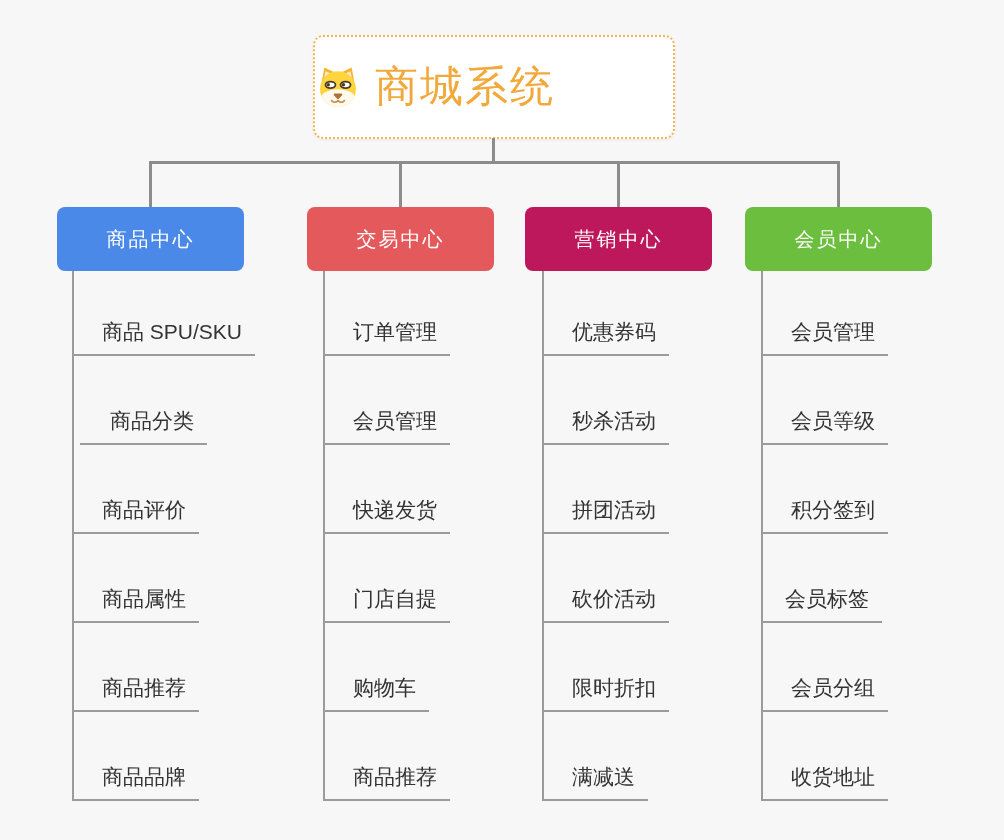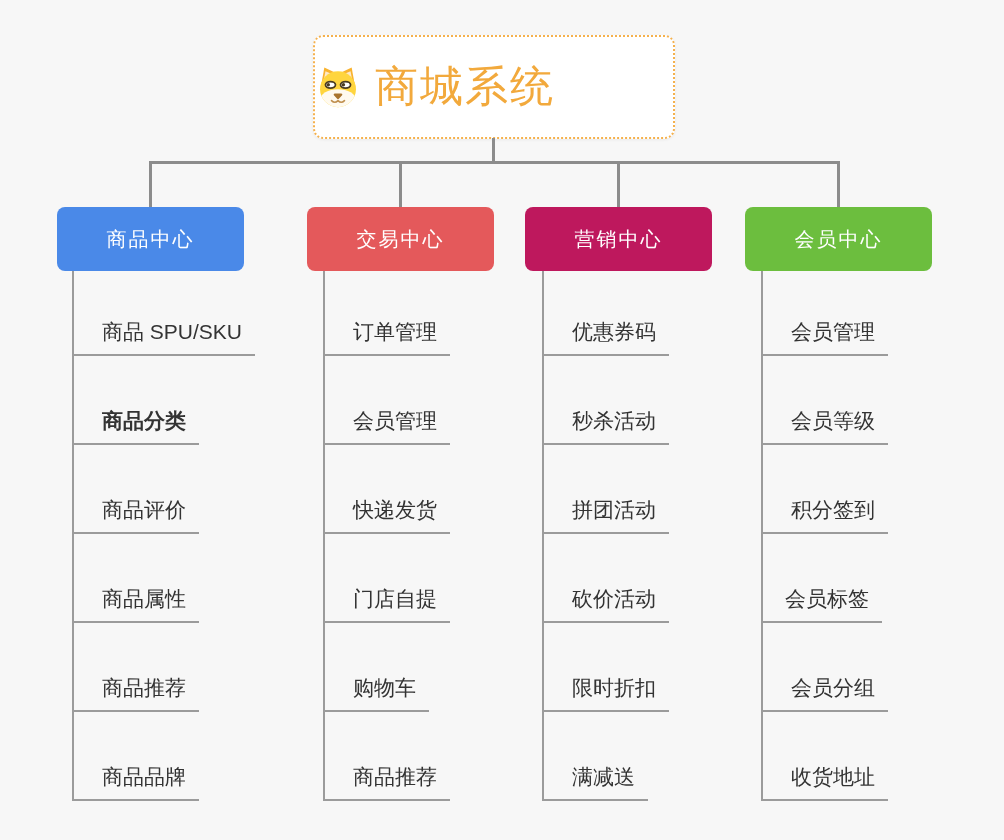--- a/index.html
+++ b/index.html
@@ -91,21 +91,21 @@
   </div>
 
   <div class="line" style="left:492px; top:138px; width:3px; height:25px;"></div>
   <div class="line" style="left:149px; top:161px; width:691px; height:3px;"></div>
 
   <div id="tree">
       <div class="line" style="left: 149px; top: 161px; width: 3px; height: 47px;"></div>
       <div class="branch-node" style="left: 57px; background: rgb(74, 137, 232);">商品中心</div>
       <div class="trunk" style="left: 72px; top: 271px; height: 530px;"></div>
       <div class="leaf-node" style="left: 72px; top: 312px;">商品 SPU/SKU</div>
-      <div class="leaf-node" style="left: 72px; top: 401px; font-weight: bold;">商品分类</div>
+      <div class="leaf-node" style="left: 80px; top: 401px;">商品分类</div>
       <div class="leaf-node" style="left: 72px; top: 490px;">商品评价</div>
       <div class="leaf-node" style="left: 72px; top: 579px; text-align: center;">商品属性</div>
       <div class="leaf-node" style="left: 72px; top: 668px;">商品推荐</div>
       <div class="leaf-node" style="left: 72px; top: 757px; text-align: right;">商品品牌</div>
       <div class="line" style="left: 399px; top: 161px; width: 3px; height: 47px;"></div>
       <div class="branch-node" style="left: 307px; background: rgb(228, 89, 91);">交易中心</div>
       <div class="trunk" style="left: 323px; top: 271px; height: 530px;"></div>
       <div class="leaf-node" style="left: 323px; top: 312px;">订单管理</div>
       <div class="leaf-node" style="left: 323px; top: 401px;">会员管理</div>
       <div class="leaf-node" style="left: 323px; top: 490px;">快递发货</div>

